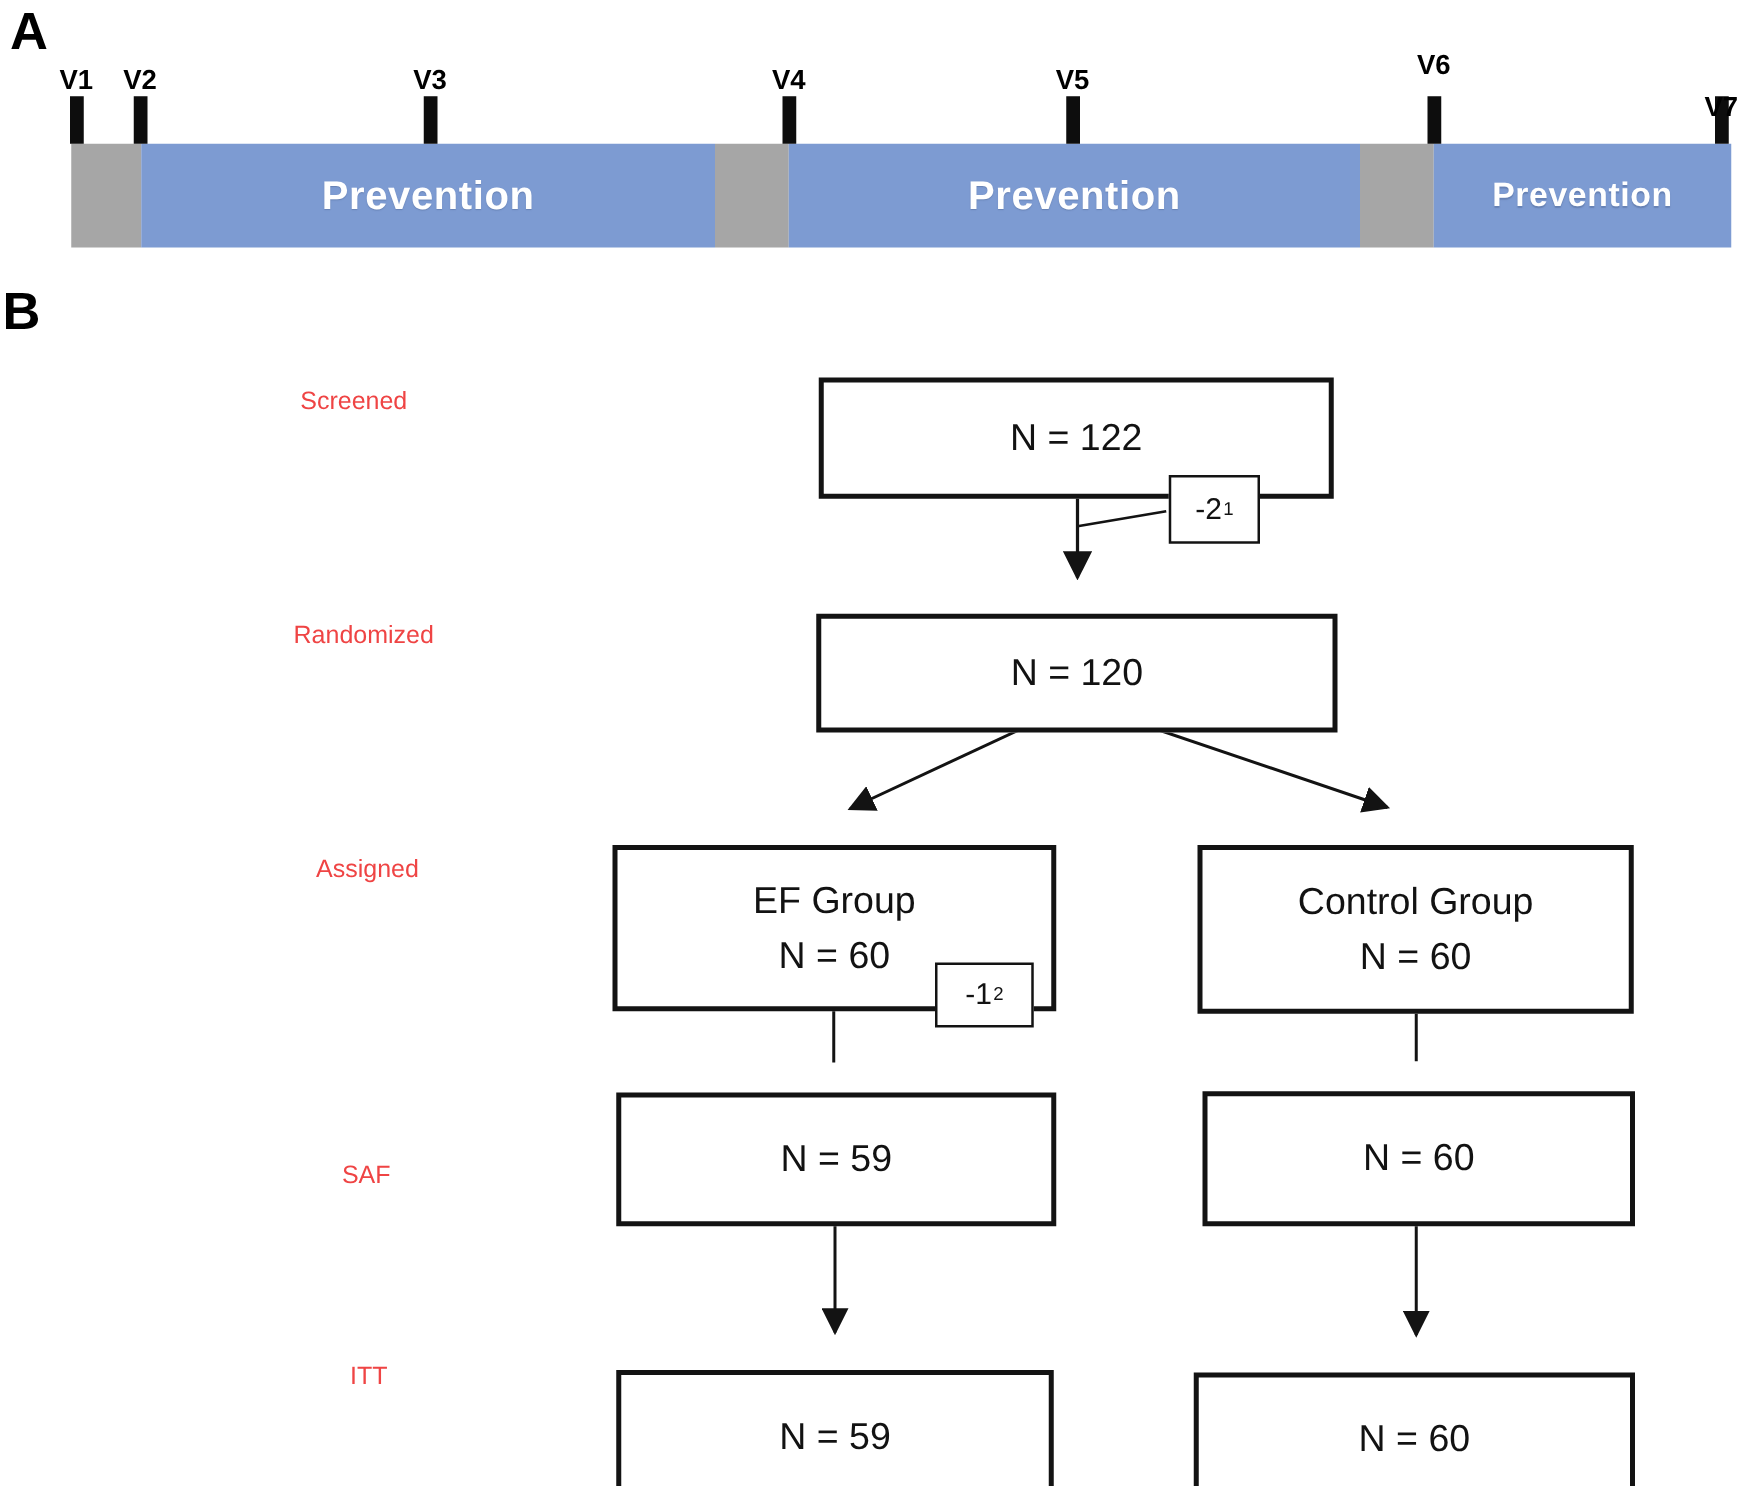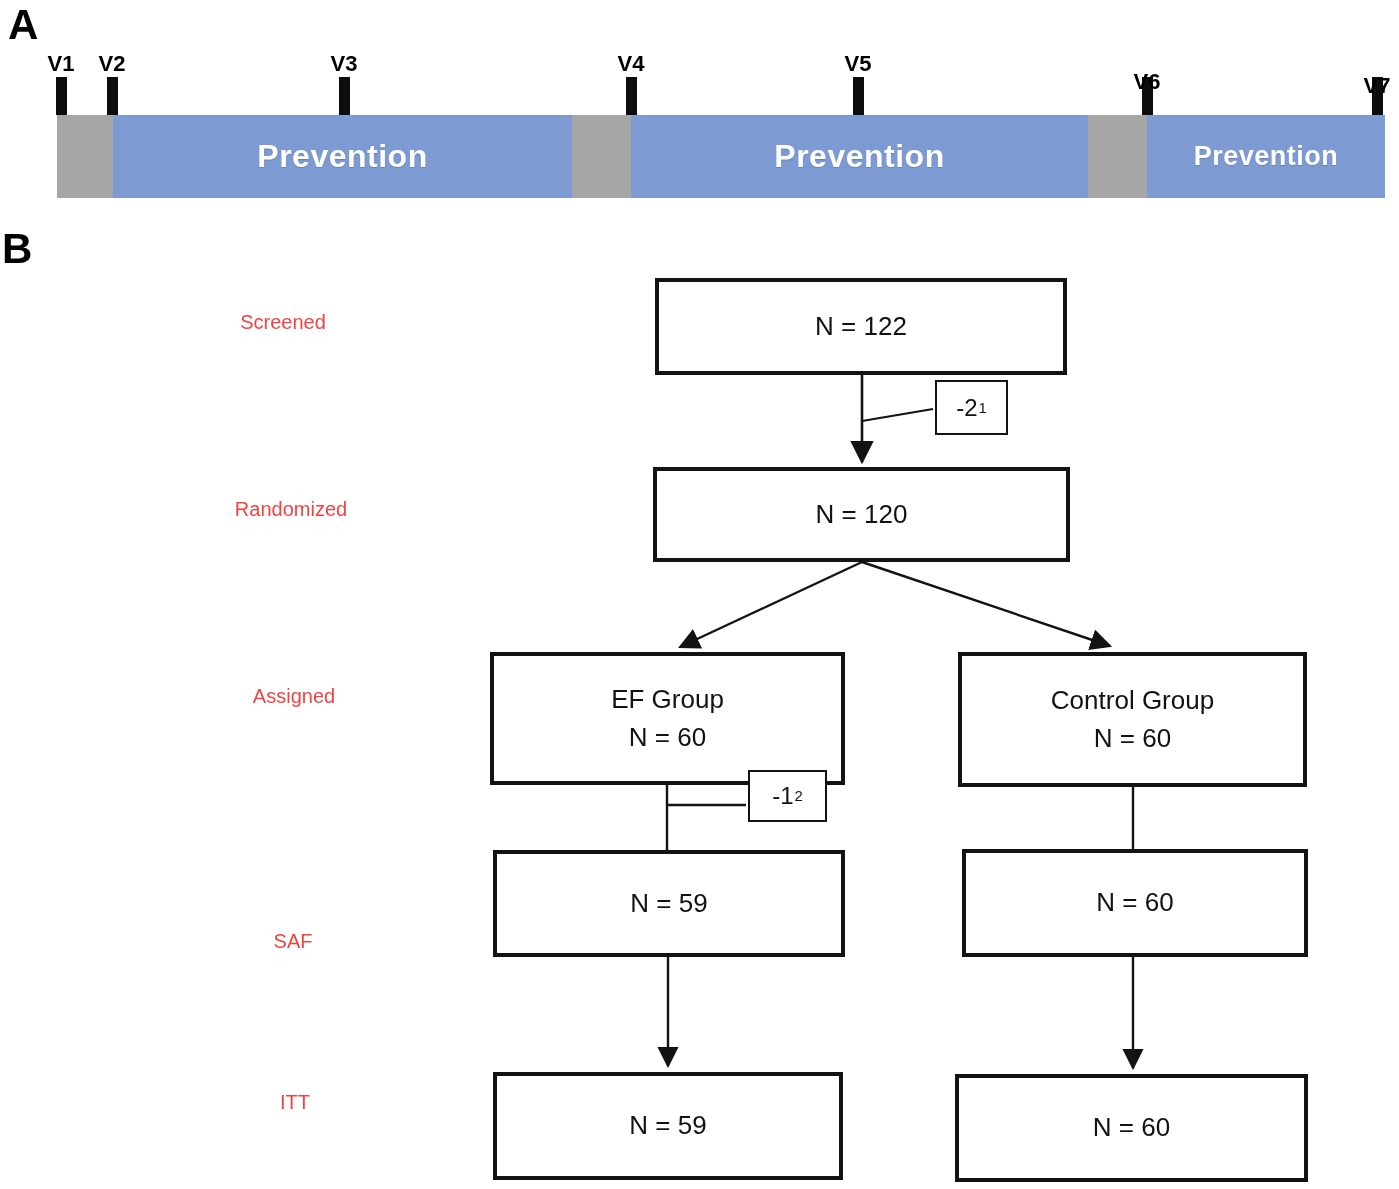--- a/index.html
+++ b/index.html
@@ -48,24 +48,25 @@
   }
   .flow-box{
     position:absolute;
     box-sizing:border-box;
     background:#ffffff;
     border:4px solid #131313;
     display:flex;
     flex-direction:column;
     align-items:center;
     justify-content:center;
-    font-size:26px;
+    font-size:30px;
     color:#121212;
     line-height:1.45;
     text-align:center;
+    margin-top:24px;
   }
   .note-box{
     position:absolute;
     box-sizing:border-box;
     background:#ffffff;
     border:2px solid #131313;
     display:flex;
     align-items:center;
     justify-content:center;
     font-size:24px;
@@ -107,21 +108,21 @@
       <div class="tick-label" style="left: 61px; top: 51px;">V1</div>
       <div class="tick" style="left: 106.5px; top: 77px; width: 11px; height: 38px; background: rgb(13, 13, 13);"></div>
       <div class="tick-label" style="left: 112px; top: 51px;">V2</div>
       <div class="tick" style="left: 338.5px; top: 77px; width: 11px; height: 38px; background: rgb(13, 13, 13);"></div>
       <div class="tick-label" style="left: 344px; top: 51px;">V3</div>
       <div class="tick" style="left: 625.5px; top: 77px; width: 11px; height: 38px; background: rgb(13, 13, 13);"></div>
       <div class="tick-label" style="left: 631px; top: 51px;">V4</div>
       <div class="tick" style="left: 852.5px; top: 77px; width: 11px; height: 38px; background: rgb(13, 13, 13);"></div>
       <div class="tick-label" style="left: 858px; top: 51px;">V5</div>
       <div class="tick" style="left: 1141.5px; top: 77px; width: 11px; height: 38px; background: rgb(13, 13, 13);"></div>
-      <div class="tick-label" style="left: 1147px; top: 69px; text-align: center;">V6</div>
+      <div class="tick-label" style="left: 1147px; top: 39px; text-align: center;">V6</div>
       <div class="tick" style="left: 1371.5px; top: 77px; width: 11px; height: 38px; background: rgb(13, 13, 13);"></div>
       <div class="tick-label" style="left: 1377px; top: 51px; margin-top: 22px;">V7</div>
     </div>
 
   <div class="panel-label" style="left:2px;top:228px;">B</div>
 
   <div class="row-label" style="left:283px;top:322px;">Screened</div>
   <div class="row-label" style="left:291px;top:509px;">Randomized</div>
   <div class="row-label" style="left:294px;top:696px;">Assigned</div>
   <div class="row-label" style="left:293px;top:893px;margin-top:48px;">SAF</div>

